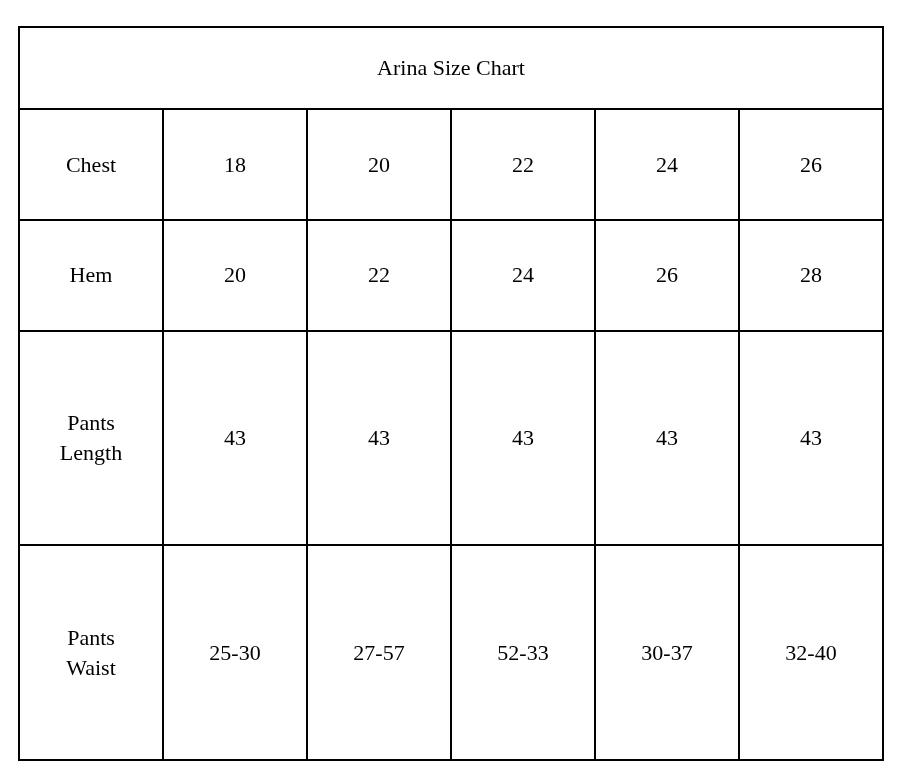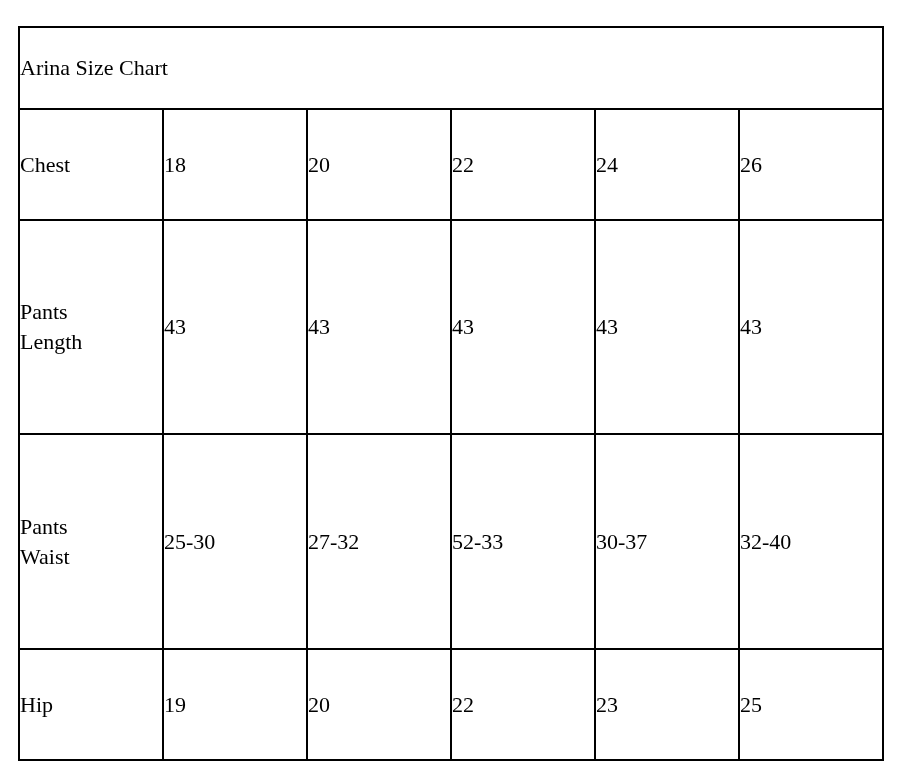--- a/index.html
+++ b/index.html
@@ -17,21 +17,21 @@
   .size-chart {
     position: absolute;
     left: 18px;
     top: 26px;
     width: 864px;
     height: 735px;
     border-collapse: collapse;
     table-layout: fixed;
     color: #000000;
     font-size: 22px;
-    text-align: left;
+    text-align: center;
     border-radius: 27px;
   }
   .size-chart td {
     border: 2px solid #000000;
     padding: 0;
     vertical-align: middle;
     white-space: pre-line;
     line-height: 1.35;
     overflow: hidden;
   }
@@ -57,39 +57,39 @@
     </tr>
     <tr>
       <td>Chest</td>
       <td>18</td>
       <td>20</td>
       <td>22</td>
       <td>24</td>
       <td>26</td>
     </tr>
     <tr>
+      <td>Hem</td>
+      <td>20</td>
+      <td>22</td>
+      <td>24</td>
+      <td>26</td>
+      <td>28</td>
+    </tr>
+    <tr>
       <td>Pants
 Length</td>
       <td>43</td>
       <td>43</td>
       <td>43</td>
       <td>43</td>
       <td>43</td>
     </tr>
     <tr>
       <td>Pants
 Waist</td>
       <td>25-30</td>
-      <td>27-32</td>
+      <td>27-57</td>
       <td>52-33</td>
       <td>30-37</td>
       <td>32-40</td>
-    </tr>
-    <tr>
-      <td>Hip</td>
-      <td>19</td>
-      <td>20</td>
-      <td>22</td>
-      <td>23</td>
-      <td>25</td>
     </tr>
   </tbody>
 </table>
 
 </body></html>

